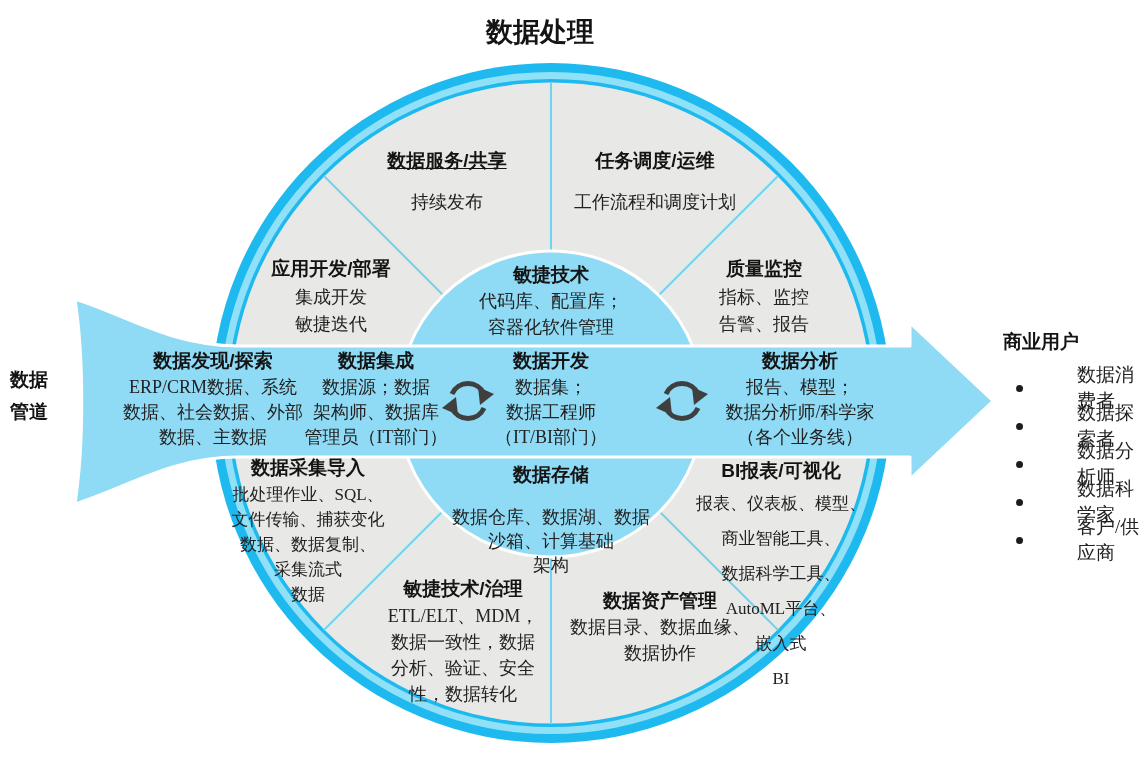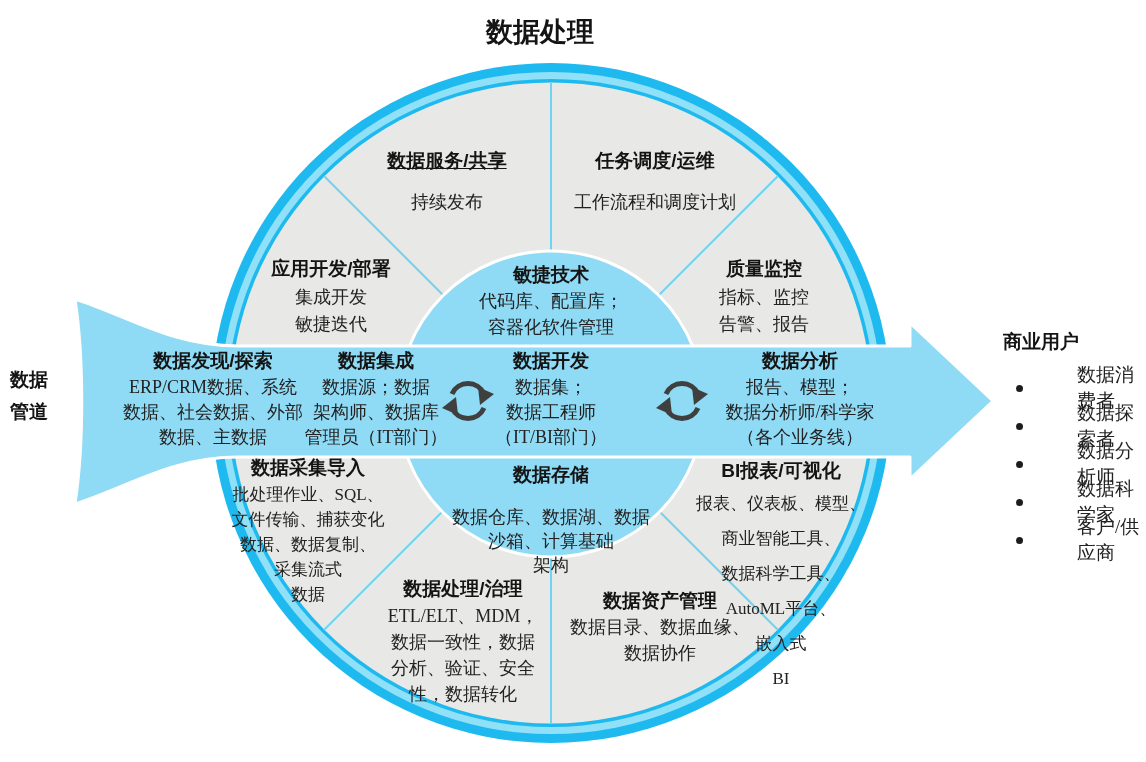--- a/index.html
+++ b/index.html
@@ -84,21 +84,21 @@
   <div class="txt body" style="left:664px;top:284px;width:200px;line-height:27px;">指标、监控
 告警、报告</div>
 
   <div class="txt head" style="left:198px;top:455px;width:220px;">数据采集导入</div>
   <div class="txt body small" style="left:198px;top:482px;width:220px;line-height:25px;">批处理作业、SQL、
 文件传输、捕获变化
 数据、数据复制、
 采集流式
 数据</div>
 
-  <div class="txt head" style="left:353px;top:576px;width:220px;">数据处理/治理</div>
+  <div class="txt head" style="left:353px;top:576px;width:220px;">敏捷技术/治理</div>
   <div class="txt body" style="left:353px;top:603px;width:220px;line-height:26px;">ETL/ELT、MDM，
 数据一致性，数据
 分析、验证、安全
 性，数据转化</div>
 
   <div class="txt head" style="left:545px;top:588px;width:230px;">数据资产管理</div>
   <div class="txt body" style="left:545px;top:614px;width:230px;line-height:26px;">数据目录、数据血缘、
 数据协作</div>
 
   <div class="txt head" style="left:681px;top:458px;width:200px;">BI报表/可视化</div>

